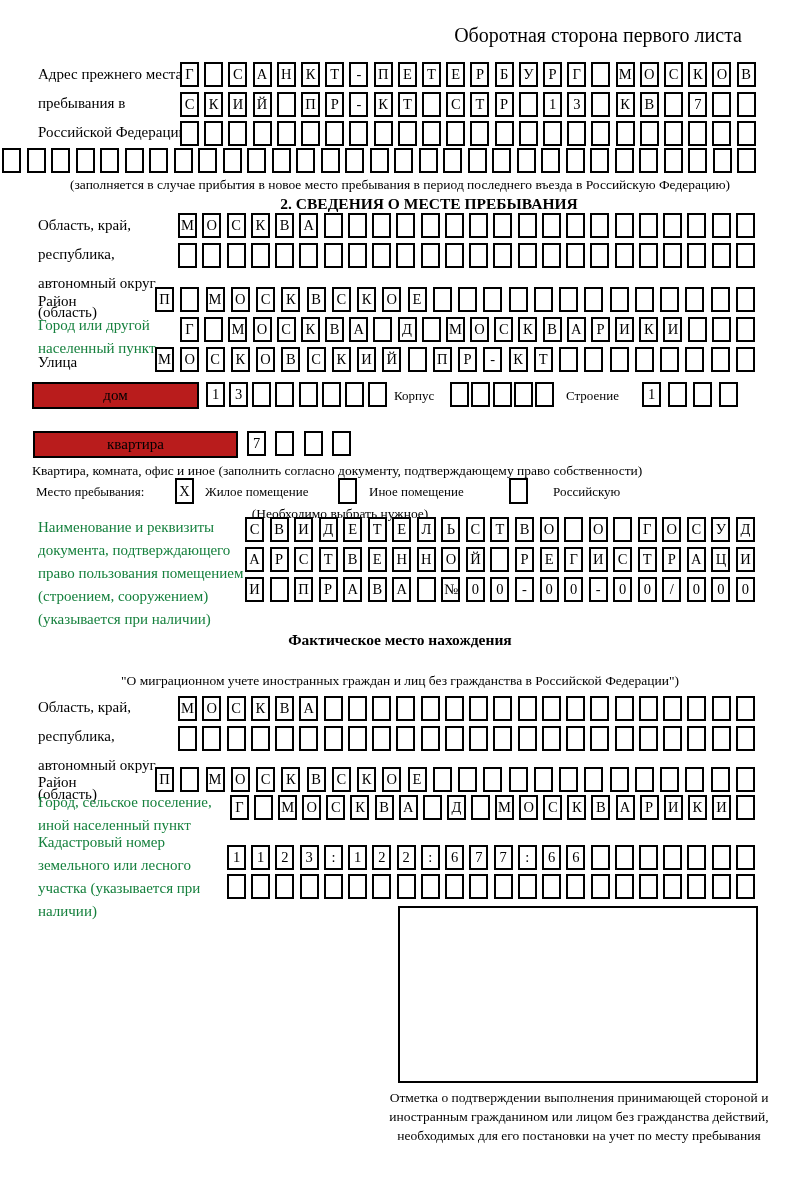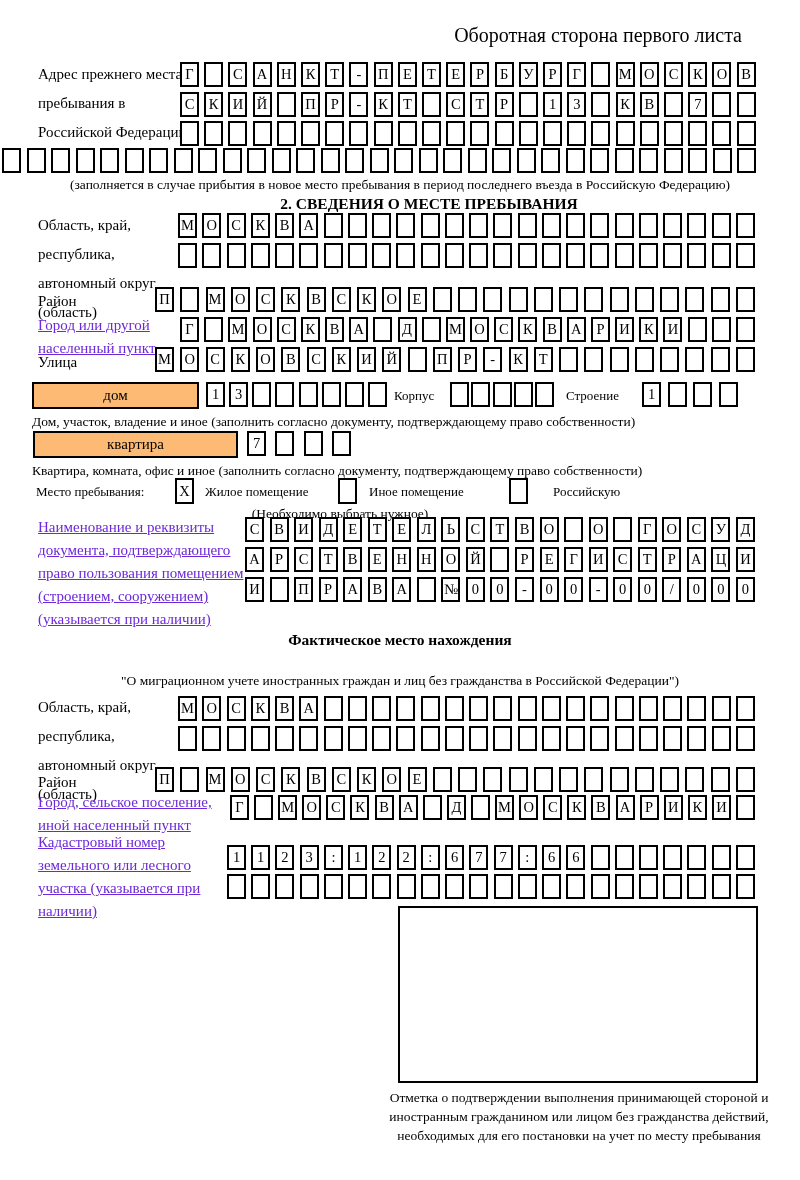--- a/index.html
+++ b/index.html
@@ -3,32 +3,32 @@
 <meta charset="utf-8">
 <style>
   html,body{margin:0;padding:0;background:#fff;}
   #page{
     position:relative;width:800px;height:1180px;background:#ffffff;
     font-family:"Liberation Serif","DejaVu Serif",serif;color:#000;
     overflow:hidden;
   }
   .abs{position:absolute;}
   .lbl{font-size:15px;line-height:29px;color:#000;}
-  .lbl-tight{font-size:15px;line-height:23px;color:#6d28d9;text-decoration:underline;}
+  .lbl-tight{font-size:15px;line-height:23px;color:#15803d;}
   .note{font-size:13.5px;color:#000;}
   .title{font-size:15.5px;font-weight:bold;color:#000;}
   .cells-row{display:flex;justify-content:space-between;}
   .cell{
     box-sizing:border-box;flex:0 0 19px;width:19px;height:25px;
     border:2px solid #000;display:flex;align-items:center;justify-content:center;
     font-size:14.5px;font-family:"Liberation Serif",serif;background:#fff;
   }
   .cell-tall{height:26px;}
   .namedbox{
-    box-sizing:border-box;border:2px solid #000;height:27px;background:#fdba74;
+    box-sizing:border-box;border:2px solid #000;height:27px;background:#b91c1c;
     display:flex;align-items:center;justify-content:center;font-size:15px;
   }
   .inline-lbl{font-size:13px;line-height:26px;}
   .bigbox{box-sizing:border-box;border:2px solid #000;background:#fff;}
   .center{text-align:center;}
 </style>
 </head>
 <body>
 
 <div id="page">
@@ -308,21 +308,20 @@
       <span class="cell"></span>
       <span class="cell"></span>
     </div>
   <div class="abs inline-lbl" style="left:566px;top:383px;">Строение</div>
   <div class="abs cells-row" style="left:642px;top:382px;width:96px;">
       <span class="cell">1</span>
       <span class="cell"></span>
       <span class="cell"></span>
       <span class="cell"></span>
     </div>
-  <div class="abs note" style="left:32px;top:414px;width:740px;">Дом, участок, владение и иное (заполнить согласно документу, подтверждающему право собственности)</div>
 
   <div class="abs namedbox" style="left:33px;top:431px;width:205px;text-align:right;">квартира</div>
   <div class="abs cells-row" style="left:247px;top:431px;width:104px;">
       <span class="cell">7</span>
       <span class="cell"></span>
       <span class="cell"></span>
       <span class="cell"></span>
     </div>
   <div class="abs note" style="left:32px;top:463px;width:740px;">Квартира, комната, офис и иное (заполнить согласно документу, подтверждающему право собственности)</div>
 

